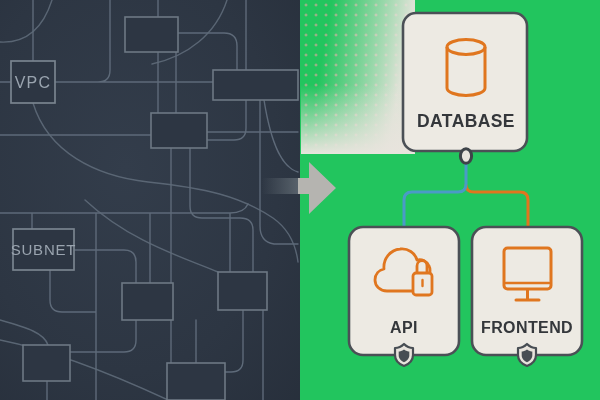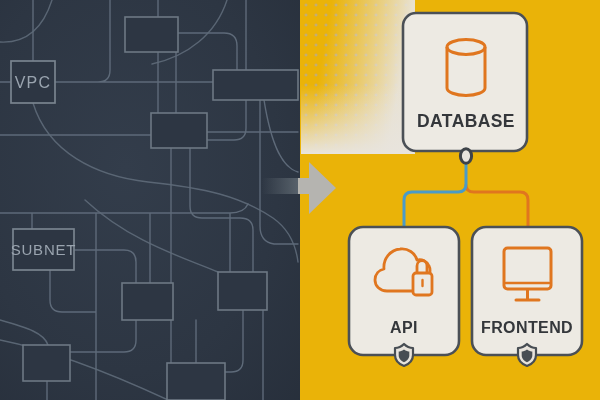--- a/index.html
+++ b/index.html
@@ -1,17 +1,17 @@
 <!DOCTYPE html>
 <html><head>
 <meta charset="utf-8">
 <style>
   html,body{margin:0;padding:0;background:#e8e4dd;}
   #stage{position:relative;width:600px;height:400px;overflow:hidden;
-         background:#eab308;font-family:"Liberation Sans",sans-serif;}
+         background:#22c55e;font-family:"Liberation Sans",sans-serif;}
   #stage svg{display:block;position:absolute;top:0;left:0;}
   svg text{font-family:"Liberation Sans",sans-serif;}
   .net-label{fill:#9aa4af;font-size:16px;letter-spacing:1.2px;font-weight:400;}
   .net-label.small{font-size:15px;letter-spacing:0.8px;}
   .card-label{fill:#34373b;font-weight:bold;letter-spacing:0.4px;}
   .dots{position:absolute;left:301px;top:0;width:114px;height:154px;pointer-events:none;
     background:
       linear-gradient(180deg, rgba(232,228,221,0) 55%, #e8e4dd 100%),
       linear-gradient(100deg, rgba(232,228,221,0) 22%, rgba(232,228,221,0.94) 80%, #e8e4dd 100%),
       radial-gradient(circle, rgba(184,170,146,0.8) 1.1px, rgba(184,170,146,0) 1.8px);

